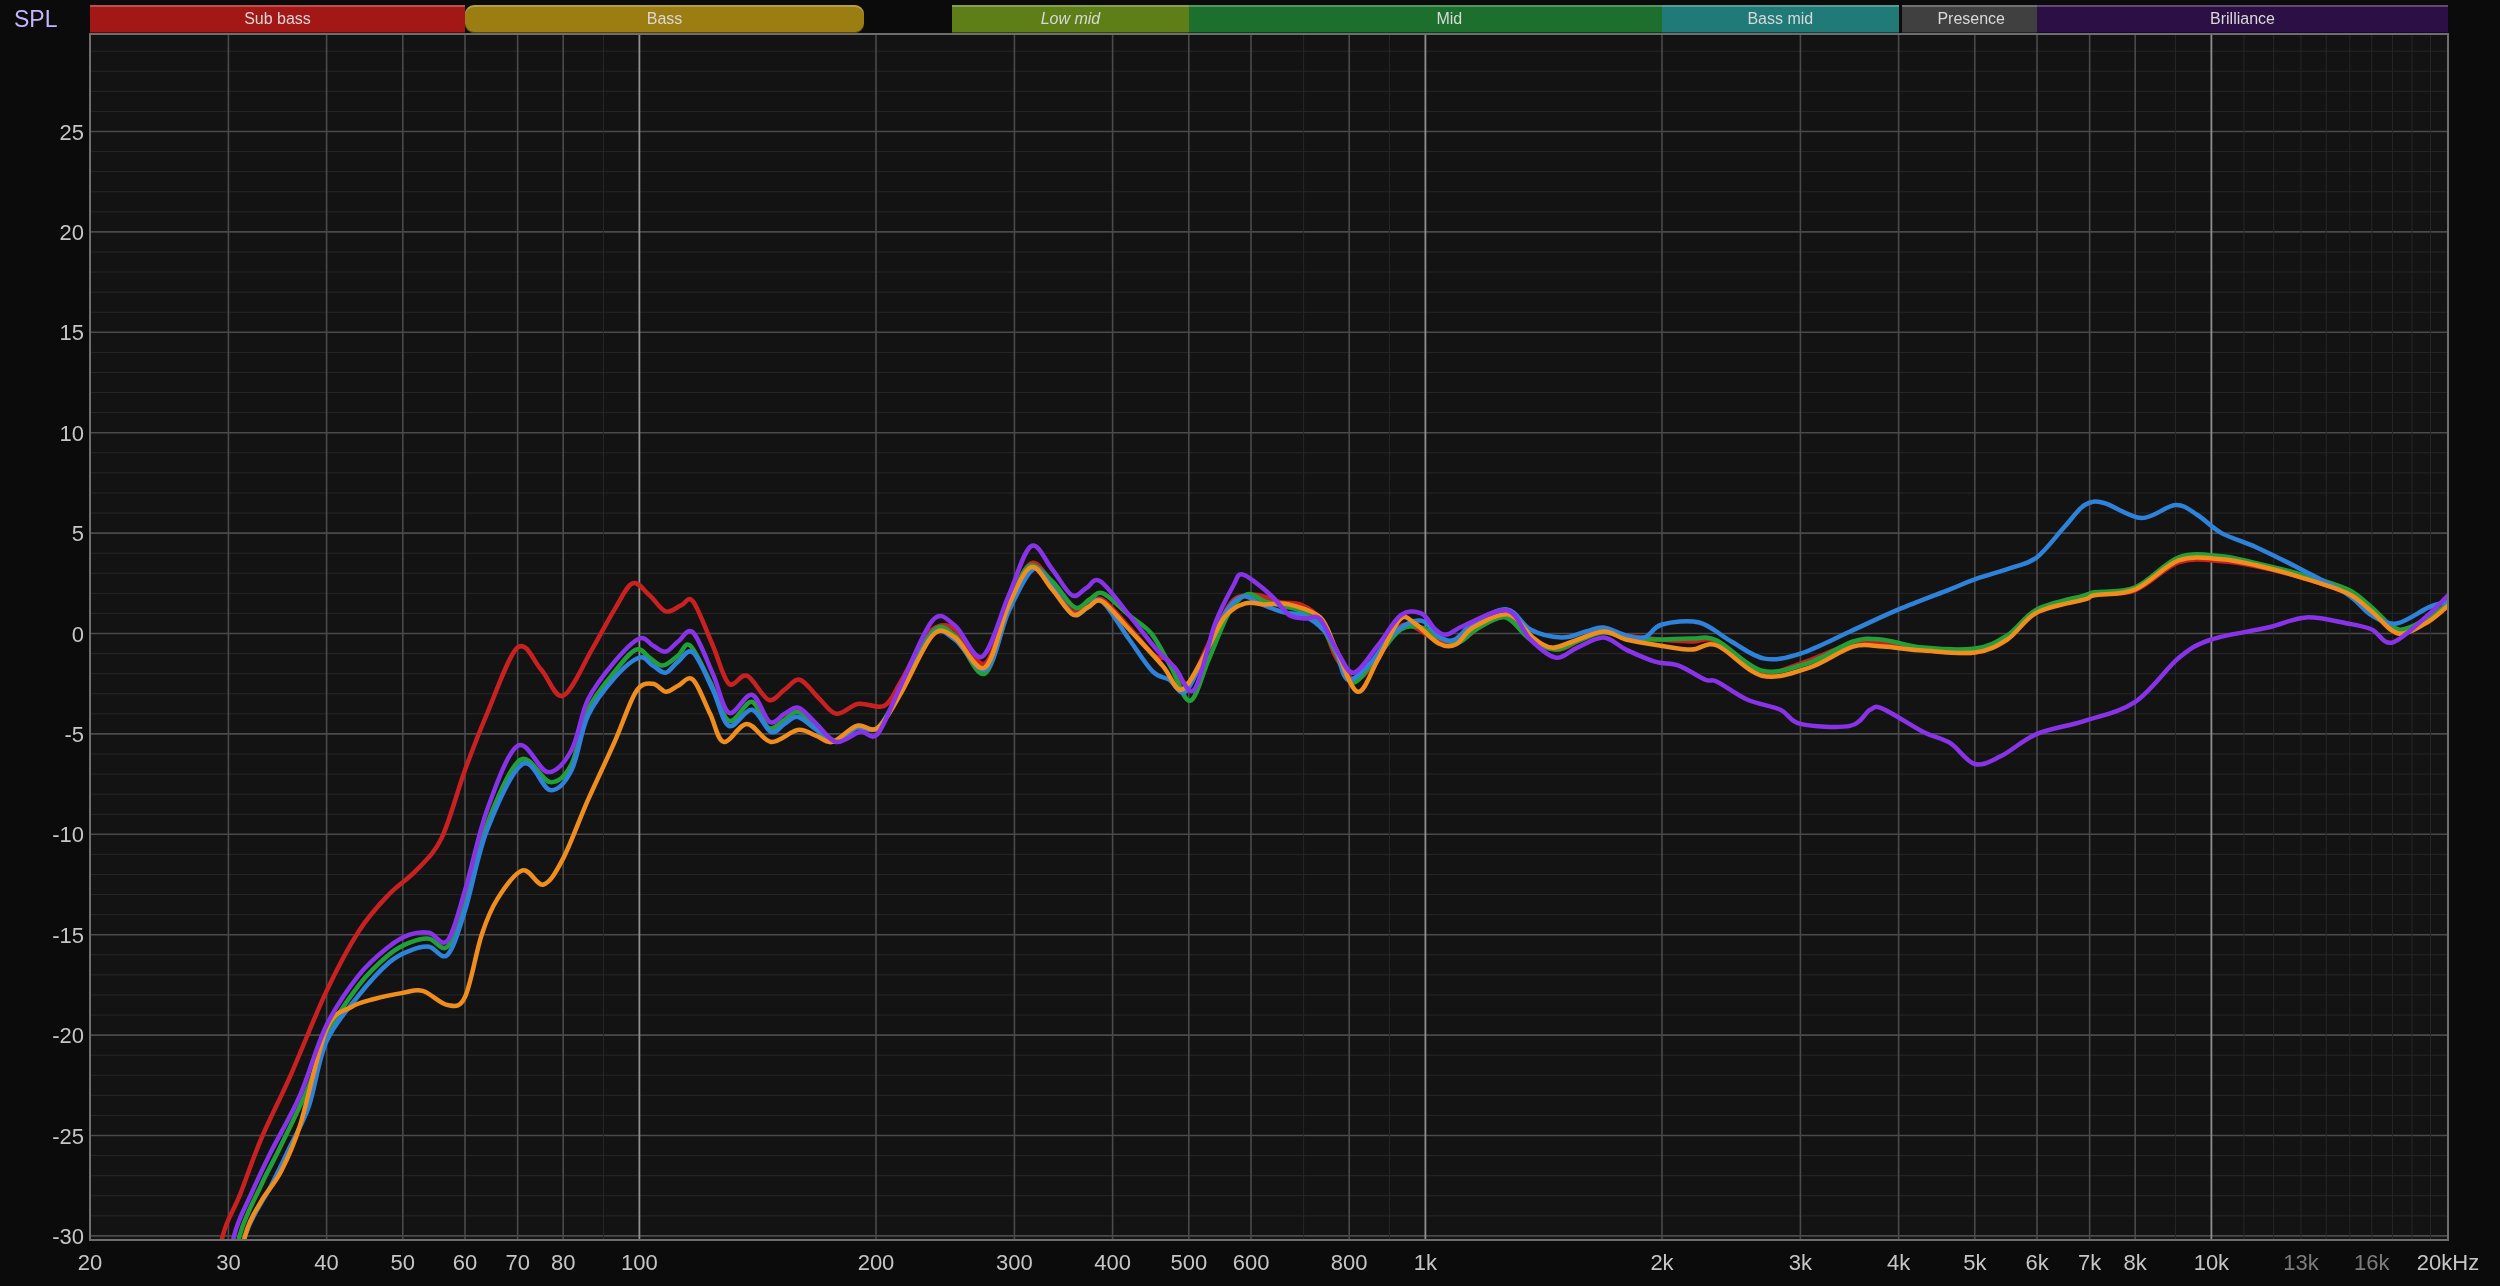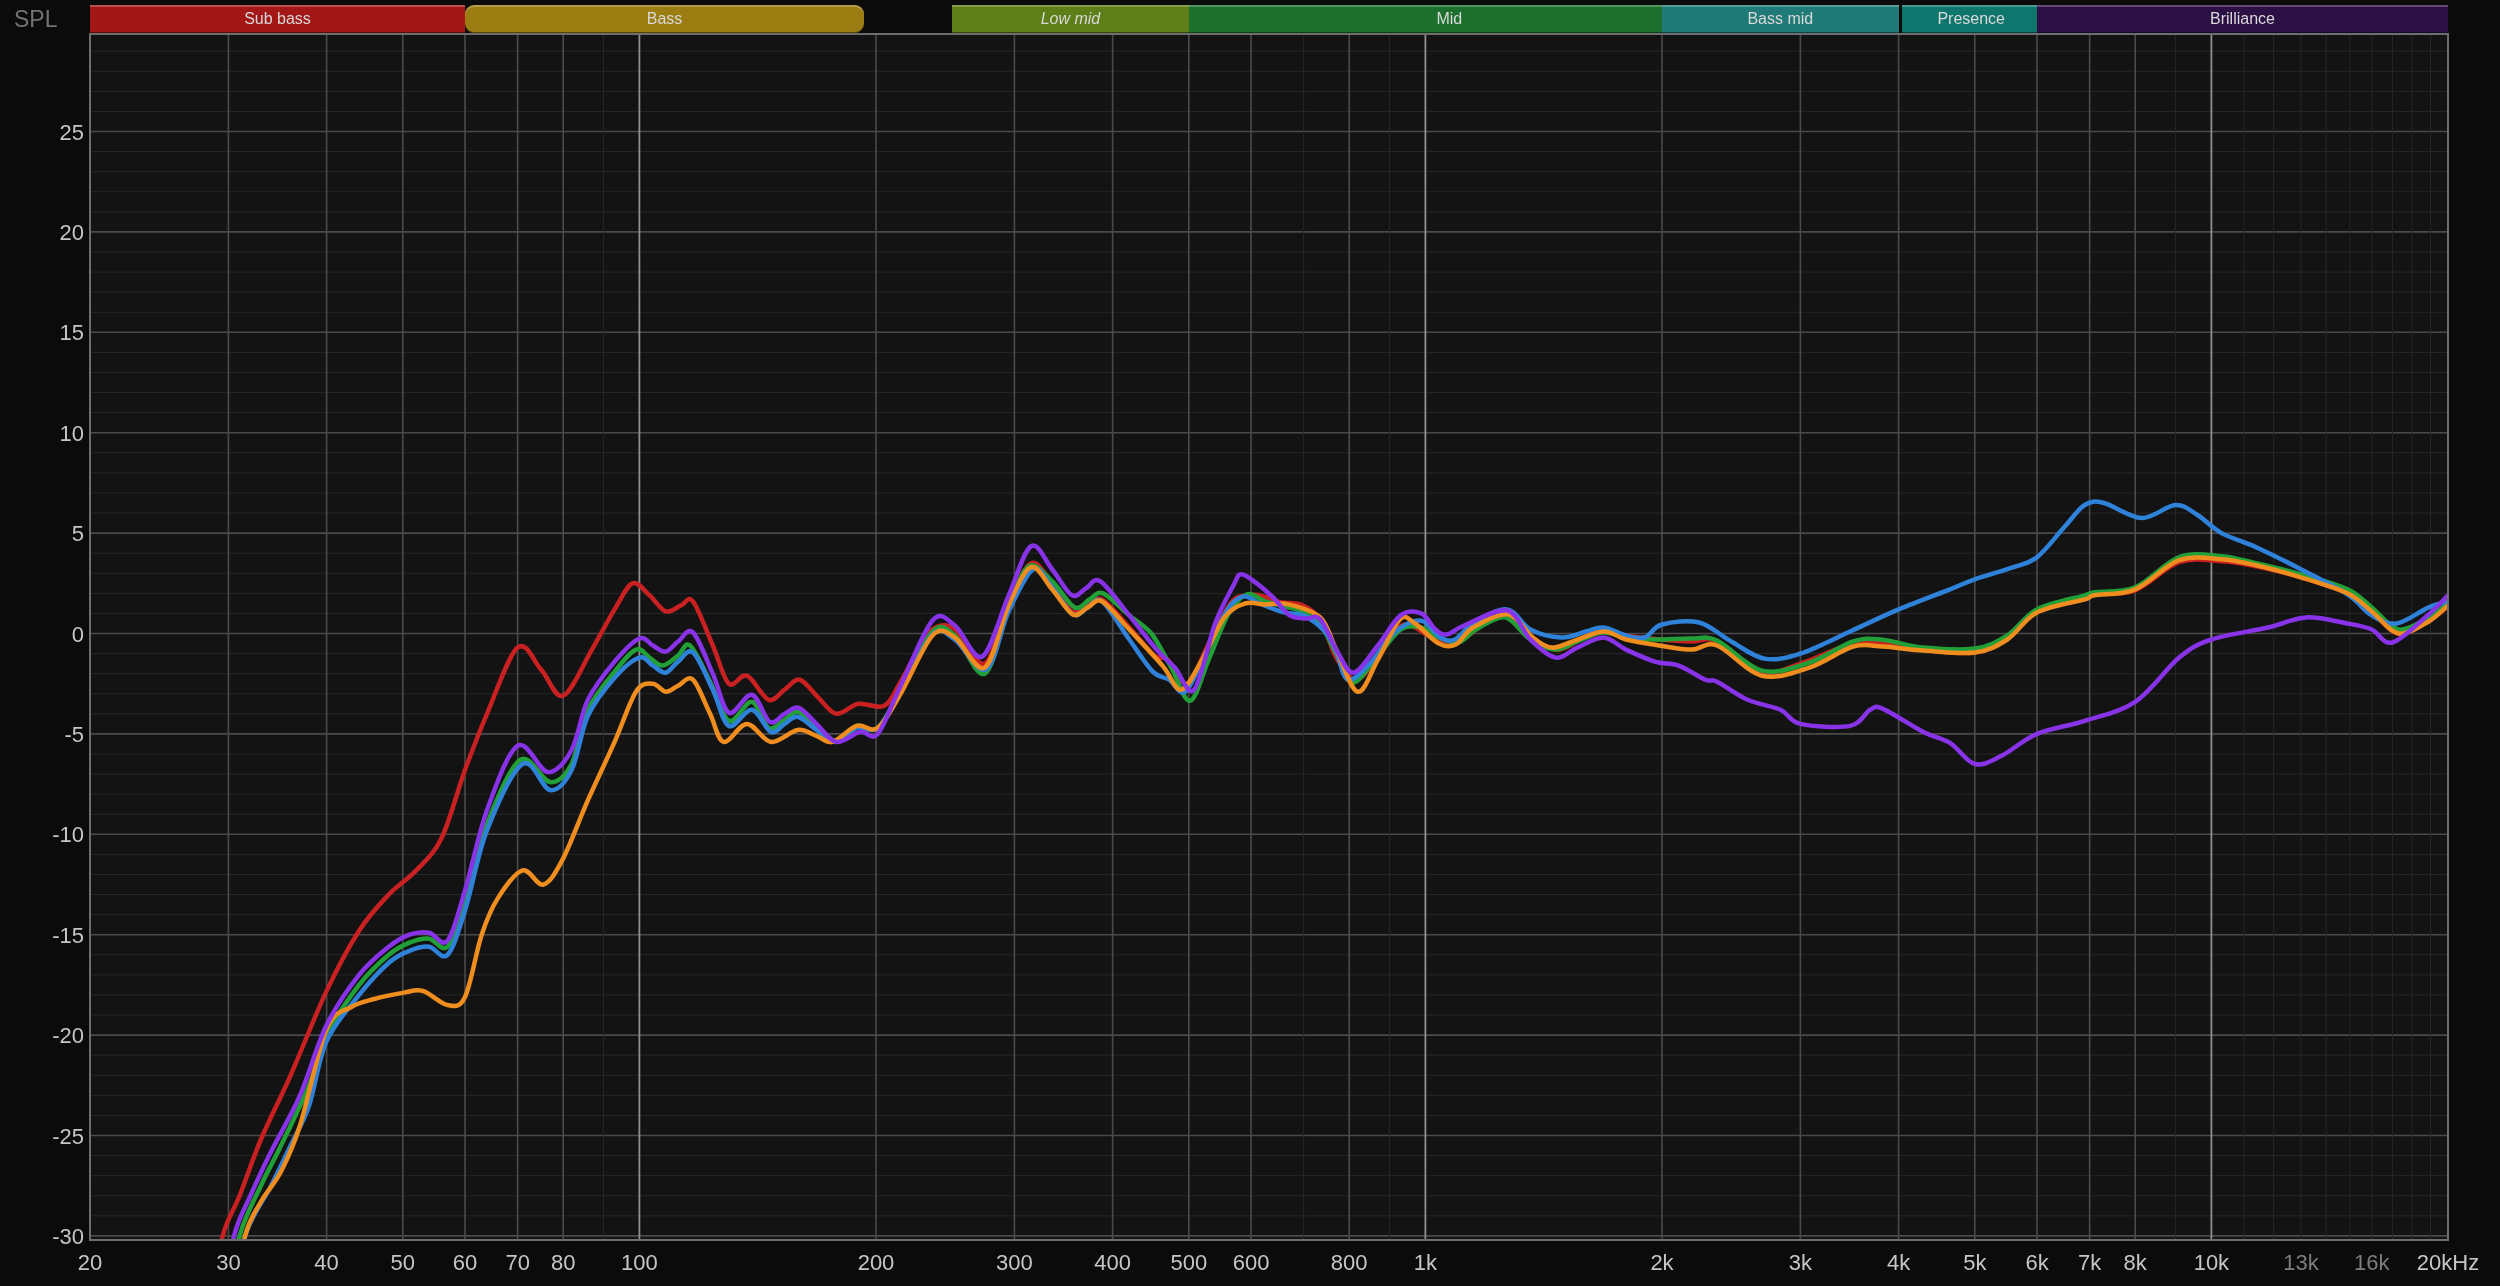--- a/index.html
+++ b/index.html
@@ -4,35 +4,35 @@
 <style>
   html,body{margin:0;padding:0;background:#0b0b0b;}
   .stage{position:relative;width:2500px;height:1286px;background:#0b0b0b;overflow:hidden;
          font-family:"Liberation Sans","DejaVu Sans",sans-serif;}
   .stage svg{position:absolute;left:0;top:0;}
   #bands{position:absolute;left:0;top:0;width:2500px;height:34px;}
   .band{position:absolute;top:5px;height:28px;line-height:28px;text-align:center;
         color:#d9d9d9;font-size:16px;
         box-shadow:inset 0 2px 0 rgba(255,255,255,.25), inset 0 -1px 0 rgba(0,0,0,.45);}
   .spl{position:absolute;left:14px;top:5px;width:72px;height:28px;line-height:28px;
-       color:#737373;font-size:23px;}
+       color:#c4b5fd;font-size:23px;}
   text{font-family:"Liberation Sans","DejaVu Sans",sans-serif;}
 </style>
 </head>
 <body>
 
 <div class="stage">
   <div class="spl">SPL</div>
   <div id="bands">
       <div class="band" style="left: 90px; width: 375.017px; background: rgb(163, 23, 23);">Sub bass</div>
       <div class="band" style="left: 465.017px; width: 399px; background: rgb(155, 125, 17); border-radius: 9px;">Bass</div>
       <div class="band" style="left: 952.171px; width: 236.61px; background: rgb(94, 126, 24); font-style: italic;">Low mid</div>
       <div class="band" style="left: 1188.78px; width: 473.219px; background: rgb(29, 111, 46); padding-left: 24px;">Mid</div>
       <div class="band" style="left: 1662px; width: 236.61px; background: rgb(31, 122, 120);">Bass mid</div>
-      <div class="band" style="left: 1902px; width: 138.408px; background: #0f766e;">Presence</div>
+      <div class="band" style="left: 1902px; width: 138.408px; background: #404040;">Presence</div>
       <div class="band" style="left: 2037.02px; width: 410.983px; background: rgb(43, 15, 69);">Brilliance</div>
     </div>
   <svg id="plot" width="2500" height="1286" viewBox="0 0 2500 1286">
       <rect x="90" y="34" width="2358" height="1206" fill="#131313"></rect>
       <g>
         <line x1="90" y1="1235.9" x2="2448" y2="1235.9" stroke="#4a4a4a" stroke-width="1.6"></line>
         <line x1="90" y1="1215.82" x2="2448" y2="1215.82" stroke="#272727" stroke-width="1"></line>
         <line x1="90" y1="1195.74" x2="2448" y2="1195.74" stroke="#272727" stroke-width="1"></line>
         <line x1="90" y1="1175.6599999999999" x2="2448" y2="1175.6599999999999" stroke="#272727" stroke-width="1"></line>
         <line x1="90" y1="1155.58" x2="2448" y2="1155.58" stroke="#272727" stroke-width="1"></line>

